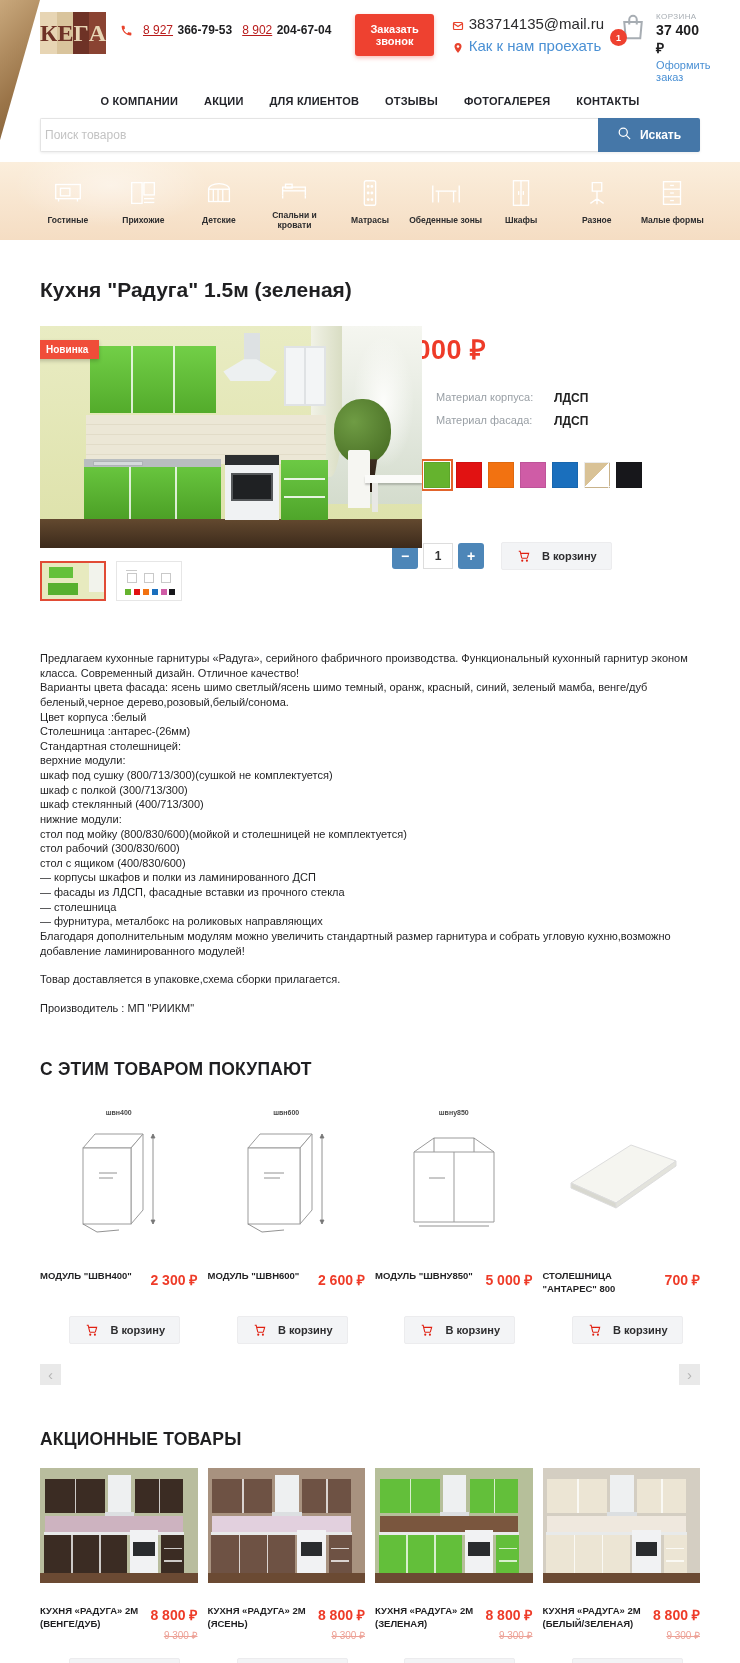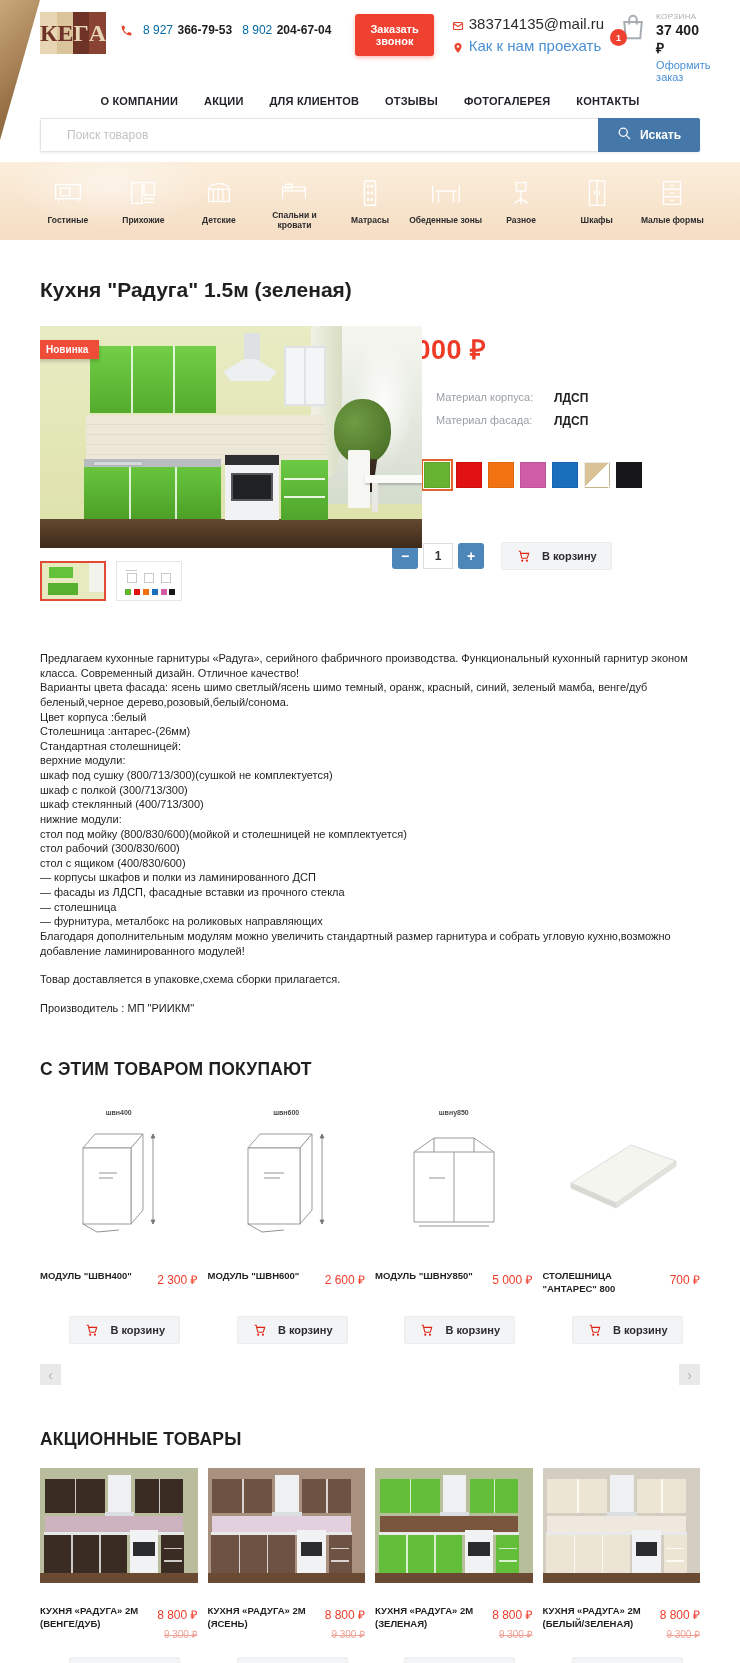--- a/index.html
+++ b/index.html
@@ -14,21 +14,21 @@
   .header-top { display:flex; align-items:flex-start; gap:14px; padding:12px 40px 4px; position:relative; }
   .logo { display:flex; width:66px; height:42px; flex:none; }
   .logo-tile { flex:1; display:flex; align-items:center; justify-content:center;
     font-family:"Liberation Serif", serif; font-weight:bold; font-size:24px; }
   .lt-a { background:#e7d5b4; color:#6e3226; }
   .lt-b { background:#d9c49c; color:#6e3226; }
   .lt-c { background:#6e3226; color:#e7d5b4; }
   .lt-d { background:#8a4332; color:#e7d5b4; }
   .phones { display:flex; align-items:center; gap:10px; margin-top:8px; white-space:nowrap; }
   .phone-ic { width:13px; height:13px; flex:none; }
-  .ph-pre { color:#0369a1; font-size:12px; }
+  .ph-pre { color:#b91c1c; font-size:12px;text-decoration:underline; }
   .ph-num { color:#1d1d1f; font-size:12px; font-weight:bold; }
   .callback-btn { background:#ee4130; color:#fff; border:none; font-size:11px; font-weight:bold;
     padding:9px 15px; border-radius:3px; margin:2px 4px 0 10px; cursor:pointer; box-shadow:0 2px 4px rgba(238,65,48,.35); }
   .contact-col { display:flex; flex-direction:column; gap:5px; margin-top:3px; font-size:15px; }
   .contact-row { display:flex; align-items:center; gap:5px; }
   .contact-ic { width:12px; height:12px; flex:none; }
   .email-txt { color:#2b2b2d; }
   .route-link { color:#4a90d4; text-decoration:none; }
   .cart-box { margin-left:auto; display:flex; gap:8px; align-items:flex-start; }
   .bag-wrap { position:relative; width:30px; height:32px; }
@@ -38,21 +38,21 @@
   .cart-label { font-size:8px; color:#a7adb3; letter-spacing:.4px; }
   .cart-total { font-size:14px; font-weight:bold; color:#1d1d1f; }
   .checkout-link { font-size:11px; color:#4a90d4; text-decoration:none; margin-top:1px; }
 
   
   .main-nav { display:flex; justify-content:center; gap:26px; padding:8px 0 9px; }
   .main-nav a { font-size:11px; font-weight:bold; color:#23242a; text-decoration:none; letter-spacing:.2px; }
 
   
   .search-bar { display:flex; margin:2px 40px 0; height:34px; box-shadow:0 1px 3px rgba(0,0,0,.08); border-radius:2px; overflow:hidden; }
-  .search-input { flex:1; border:1px solid #e4e4e4; border-right:none; padding:0 26px; font-size:12px; color:#8b5cf6; outline:none; }
+  .search-input { flex:1; border:1px solid #e4e4e4; border-right:none; padding:0 4px; font-size:12px; color:#8b5cf6; outline:none; }
   .search-input::placeholder { color:#c3c3c3; }
   .search-btn { width:102px; background:#4577a8; color:#fff; border:none; font-size:12px; font-weight:bold;
     display:flex; align-items:center; justify-content:center; gap:8px; cursor:pointer; }
 
   
   .ribbon { margin-top:10px; height:78px; background:
     radial-gradient(140px 60px at 15% 30%, rgba(255,255,255,.45), rgba(255,255,255,0) 70%),
     linear-gradient(#fbeedc,#f5ddc3); display:flex; padding:0 30px; position:relative; }
   .cat { flex:1; display:flex; flex-direction:column; align-items:center; justify-content:center; gap:6px;
     cursor:pointer; position:relative; }
@@ -141,21 +141,21 @@
   .section-title { font-size:17.5px; font-weight:bold; color:#1f1f21; margin:44px 0 18px; letter-spacing:.2px; }
   .cards { display:flex; gap:10px; }
   .card { flex:1; display:flex; flex-direction:column; }
   .card-img { height:150px; display:flex; flex-direction:column; align-items:center; justify-content:center; background:#fff; }
   .schematic-label { font-size:7px; color:#4a4a4a; font-weight:bold; margin-bottom:2px; }
   .card-img svg .ln { stroke:#9b9b9b; fill:#fff; stroke-width:1; }
   .card-img svg .dim { stroke:#777; stroke-width:.8; }
   .card-meta { display:flex; justify-content:space-between; gap:6px; margin-top:22px; min-height:30px; }
   .card-name { font-size:9.5px; font-weight:bold; color:#1f1f21; line-height:1.3; }
   .card-prices { text-align:right; }
-  .card-price { font-size:12px; font-weight:normal; color:#ee3b28; white-space:nowrap; }
+  .card-price { font-size:14px; font-weight:bold; color:#ee3b28; white-space:nowrap; }
   .card-old-price { font-size:10px; color:#eda196; text-decoration:line-through; margin-top:4px; white-space:nowrap; }
   .card-btn-row { display:flex; justify-content:center; margin-top:16px; }
   .carousel-nav { display:flex; justify-content:space-between; margin-top:20px; }
   .car-arrow { width:21px; height:21px; background:#e9e9e9; color:#b5b5b5; font-size:15px; border:none;
     display:flex; align-items:center; justify-content:center; cursor:pointer; line-height:1; }
 
   
   .pk { position:relative; width:100%; height:115px; overflow:hidden; background:var(--wall,#c8c9b2); }
   .pk * { position:absolute; }
   .pk-up-l { left:3%; top:9%; width:38%; height:30%; background:var(--facade); }
@@ -316,34 +316,34 @@
           <line x1="7" y1="16" x2="29" y2="16"></line>
           <line x1="10" y1="16" x2="10" y2="28"></line>
           <line x1="26" y1="16" x2="26" y2="28"></line>
           <path d="M4 10v18"></path>
           <path d="M32 10v18"></path>
         </svg></span>
     <span class="cat-label">Обеденные зоны</span>
   </div>
   <div class="cat">
     <span class="cat-icon"><svg viewBox="0 0 36 36" width="34" height="34">
-          <path d="M13 7h10v9H13z"></path>
-          <line x1="18" y1="16" x2="18" y2="24"></line>
-          <path d="M18 24l-7 5M18 24l7 5M18 24v6"></path>
-        </svg></span>
-    <span class="cat-label">Разное</span>
-  </div>
-  <div class="cat">
-    <span class="cat-icon"><svg viewBox="0 0 36 36" width="34" height="34">
           <rect x="10" y="5" width="16" height="26"></rect>
           <line x1="18" y1="5" x2="18" y2="31"></line>
           <line x1="15.5" y1="16" x2="15.5" y2="20"></line>
           <line x1="20.5" y1="16" x2="20.5" y2="20"></line>
         </svg></span>
     <span class="cat-label">Шкафы</span>
+  </div>
+  <div class="cat">
+    <span class="cat-icon"><svg viewBox="0 0 36 36" width="34" height="34">
+          <path d="M13 7h10v9H13z"></path>
+          <line x1="18" y1="16" x2="18" y2="24"></line>
+          <path d="M18 24l-7 5M18 24l7 5M18 24v6"></path>
+        </svg></span>
+    <span class="cat-label">Разное</span>
   </div>
   <div class="cat">
     <span class="cat-icon"><svg viewBox="0 0 36 36" width="34" height="34">
           <rect x="9" y="6" width="18" height="24"></rect>
           <line x1="9" y1="14" x2="27" y2="14"></line>
           <line x1="9" y1="22" x2="27" y2="22"></line>
           <line x1="16" y1="10" x2="20" y2="10"></line>
           <line x1="16" y1="18" x2="20" y2="18"></line>
           <line x1="16" y1="26" x2="20" y2="26"></line>
         </svg></span>

